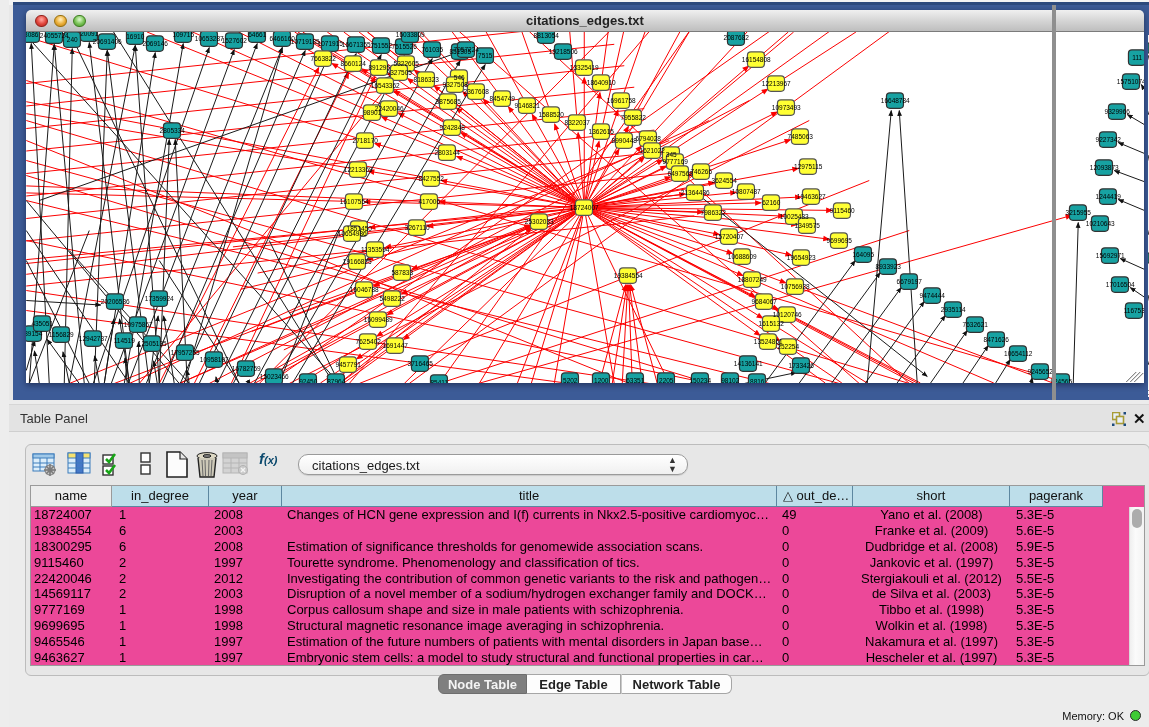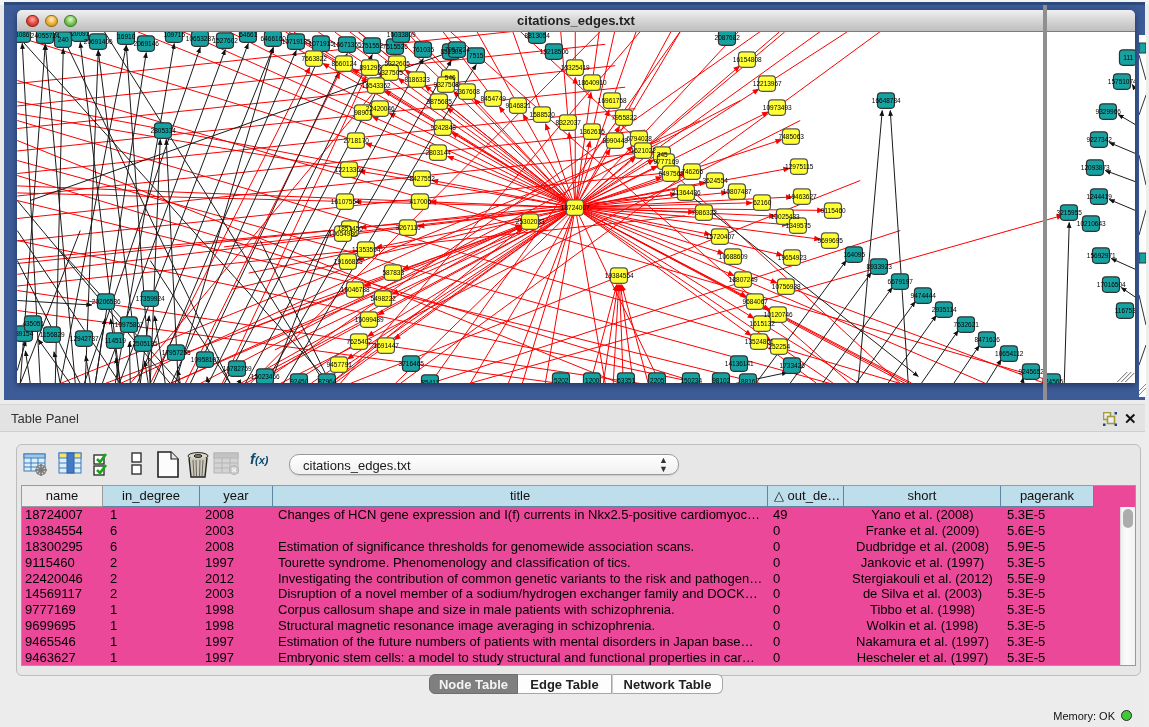--- a/index.html
+++ b/index.html
@@ -1,17 +1,17 @@
 <!DOCTYPE html>
 <html><head><meta charset="utf-8">
 <style>
 html,body{margin:0;padding:0;width:1149px;height:727px;overflow:hidden;
  font-family:"Liberation Sans",sans-serif;background:#ededed;}
 *{box-sizing:border-box;}
-#screen{position:relative;width:1047px;height:727px;}
+#screen{position:relative;width:1047px;height:727px;margin-left:9px;}
 
 #topstrip{position:absolute;left:0;top:0;width:1149px;height:5px;background:#f4f4f4;}
 #navline{position:absolute;left:4px;top:2px;width:1141px;height:3px;background:#2d4a7d;}
 #desktop{position:absolute;left:4px;top:5px;width:1141px;height:395px;background:#3c5b97;}
 #leftstrip{position:absolute;left:0;top:5px;width:4px;height:395px;background:#e8e8e8;}
 #rightstrip{position:absolute;right:0;top:5px;width:4px;height:722px;background:#8f8f8f;}
 
 #sliver{position:absolute;left:1139px;top:35px;width:7px;height:362px;background:#fdfdfd;overflow:hidden;}
 
 #gwin{position:absolute;left:17px;top:10px;width:1118px;height:373px;
@@ -827,21 +827,21 @@
               <span class="c6">Jankovic et al. (1997)</span>
               <span class="c7">5.3E-5</span>
             </div>
 <div class="tr">
               <span class="c1">22420046</span>
               <span class="c2">2</span>
               <span class="c3">2012</span>
               <span class="c4">Investigating the contribution of common genetic variants to the risk and pathogen…</span>
               <span class="c5">0</span>
               <span class="c6">Stergiakouli et al. (2012)</span>
-              <span class="c7">5.5E-9</span>
+              <span class="c7">5.5E-5</span>
             </div>
 <div class="tr">
               <span class="c1">14569117</span>
               <span class="c2">2</span>
               <span class="c3">2003</span>
               <span class="c4">Disruption of a novel member of a sodium/hydrogen exchanger family and DOCK…</span>
               <span class="c5">0</span>
               <span class="c6">de Silva et al. (2003)</span>
               <span class="c7">5.3E-5</span>
             </div>

